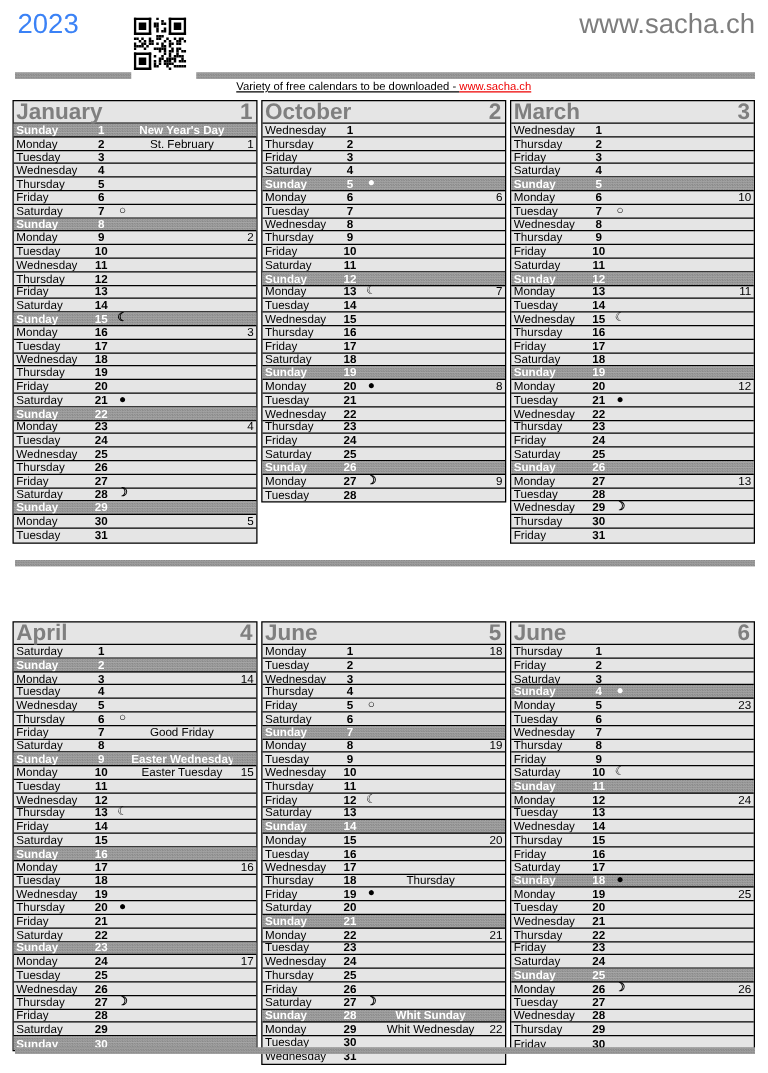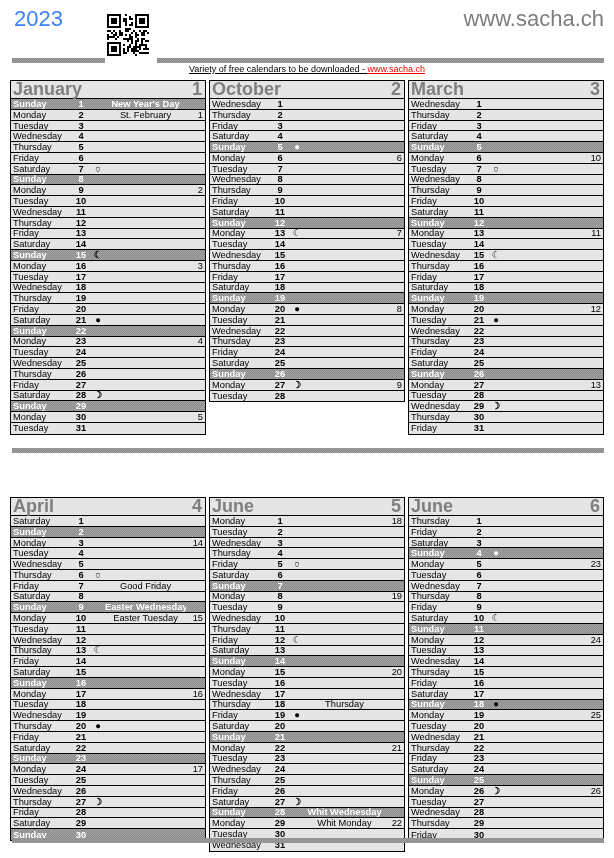--- a/index.html
+++ b/index.html
@@ -1250,28 +1250,28 @@
           <span class="dname">Saturday</span>
           <span class="dnum">27</span>
           <span class="moon moon-first">☽</span>
           <span class="hol"></span>
           <span class="wk"></span>
         </div>
         <div class="drow sun">
           <span class="dname">Sunday</span>
           <span class="dnum">28</span>
           <span class="moon"></span>
+          <span class="hol">Whit Sunday</span>
+          <span class="wk"></span>
+        </div>
+        <div class="drow">
+          <span class="dname">Monday</span>
+          <span class="dnum">29</span>
+          <span class="moon"></span>
           <span class="hol">Whit Wednesday</span>
-          <span class="wk"></span>
-        </div>
-        <div class="drow">
-          <span class="dname">Monday</span>
-          <span class="dnum">29</span>
-          <span class="moon"></span>
-          <span class="hol">Whit Monday</span>
           <span class="wk">22</span>
         </div>
         <div class="drow">
           <span class="dname">Tuesday</span>
           <span class="dnum">30</span>
           <span class="moon"></span>
           <span class="hol"></span>
           <span class="wk"></span>
         </div>
         <div class="drow">

